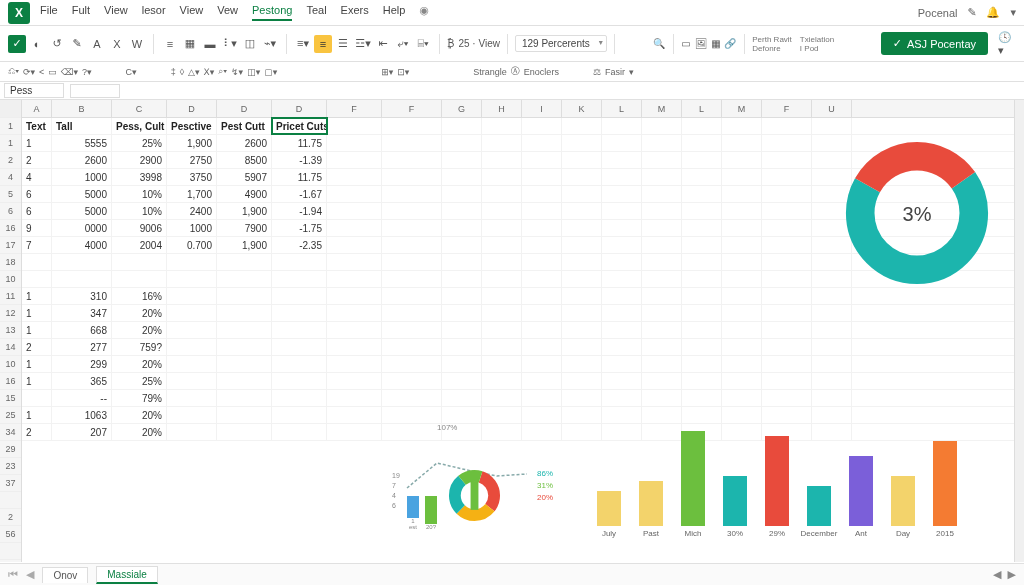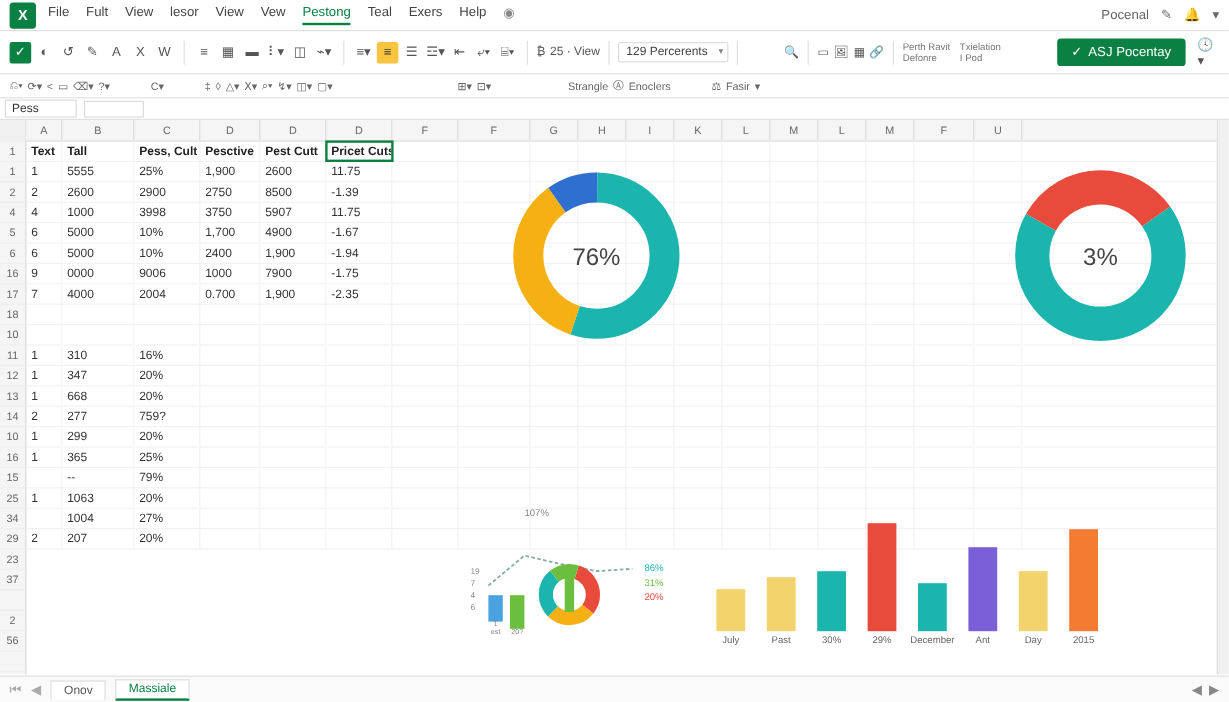--- a/index.html
+++ b/index.html
@@ -26,21 +26,21 @@
 .rowhdrs{width:22px;background:#f5f5f5;border-right:1px solid #ddd;}
 .rh{height:17px;border-bottom:1px solid #eee;text-align:center;font-size:9px;color:#666;line-height:17px;}
 .rh.top{height:18px;background:#f0f0f0;}
 .grid{flex:1;position:relative;overflow:hidden;}
 .colhdrs{display:flex;height:18px;background:#f5f5f5;border-bottom:1px solid #ddd;}
 .ch{border-right:1px solid #ddd;text-align:center;font-size:9px;color:#666;line-height:18px;}
 .cells{position:relative;}
 .row{display:flex;height:17px;border-bottom:1px solid #f2f2f2;}
 .cell{border-right:1px solid #f2f2f2;padding:0 4px;font-size:10px;line-height:17px;white-space:nowrap;overflow:hidden;}
 .cell.hdr{font-weight:600;color:#222;}
-.cell.num{text-align:left;}
+.cell.num{text-align:right;}
 .cell.selected{outline:2px solid #0b8043;outline-offset:-1px;background:#fff;}
 .charts{position:absolute;top:18px;left:350px;width:660px;height:440px;pointer-events:none;}
 .chart{position:absolute;}
 .donut-c{width:150px;height:150px;}
 .donut-lbl{position:absolute;left:50%;top:50%;transform:translate(-50%,-50%);font-size:20px;color:#444;}
 .bars{position:absolute;display:flex;align-items:flex-end;gap:18px;}
 .bar{width:24px;display:flex;flex-direction:column;align-items:center;}
 .bar .b{width:100%;}
 .bar .lbl{font-size:8px;color:#666;margin-top:3px;}
 .mini-legend{position:absolute;font-size:8px;color:#555;line-height:12px;}
@@ -564,40 +564,20 @@
           <div class="cell" style="width: 40px;"></div>
           <div class="cell" style="width: 40px;"></div>
           <div class="cell" style="width: 40px;"></div>
           <div class="cell" style="width: 40px;"></div>
           <div class="cell" style="width: 40px;"></div>
           <div class="cell" style="width: 40px;"></div>
           <div class="cell" style="width: 50px;"></div>
           <div class="cell" style="width: 40px;"></div>
         </div>
         <div class="row">
-          <div class="cell" style="width: 30px;"></div>
-          <div class="cell num" style="width: 60px;">1004</div>
-          <div class="cell num" style="width: 55px;">27%</div>
-          <div class="cell" style="width: 50px;"></div>
-          <div class="cell" style="width: 55px;"></div>
-          <div class="cell" style="width: 55px;"></div>
-          <div class="cell" style="width: 55px;"></div>
-          <div class="cell" style="width: 60px;"></div>
-          <div class="cell" style="width: 40px;"></div>
-          <div class="cell" style="width: 40px;"></div>
-          <div class="cell" style="width: 40px;"></div>
-          <div class="cell" style="width: 40px;"></div>
-          <div class="cell" style="width: 40px;"></div>
-          <div class="cell" style="width: 40px;"></div>
-          <div class="cell" style="width: 40px;"></div>
-          <div class="cell" style="width: 40px;"></div>
-          <div class="cell" style="width: 50px;"></div>
-          <div class="cell" style="width: 40px;"></div>
-        </div>
-        <div class="row">
           <div class="cell" style="width: 30px;">2</div>
           <div class="cell num" style="width: 60px;">207</div>
           <div class="cell num" style="width: 55px;">20%</div>
           <div class="cell" style="width: 50px;"></div>
           <div class="cell" style="width: 55px;"></div>
           <div class="cell" style="width: 55px;"></div>
           <div class="cell" style="width: 55px;"></div>
           <div class="cell" style="width: 60px;"></div>
           <div class="cell" style="width: 40px;"></div>
           <div class="cell" style="width: 40px;"></div>
@@ -607,45 +587,41 @@
           <div class="cell" style="width: 40px;"></div>
           <div class="cell" style="width: 40px;"></div>
           <div class="cell" style="width: 40px;"></div>
           <div class="cell" style="width: 50px;"></div>
           <div class="cell" style="width: 40px;"></div>
         </div>
       </div>
 
     <div class="charts">
 
-      <div class="chart" style="left:50px;top:20px">
-        <svg class="donut-c" viewBox="0 0 42 42">
-          <circle cx="21" cy="21" r="15.9" fill="none" stroke="#1cb5ad" stroke-width="7" stroke-dasharray="55 45" stroke-dashoffset="25"></circle>
-          <circle cx="21" cy="21" r="15.9" fill="none" stroke="#f5b114" stroke-width="7" stroke-dasharray="35 65" stroke-dashoffset="-30"></circle>
-          <circle cx="21" cy="21" r="15.9" fill="none" stroke="#2f6fd0" stroke-width="7" stroke-dasharray="10 90" stroke-dashoffset="-65"></circle>
-        </svg>
-        <div class="donut-lbl">76%</div>
-      </div>
 
       <div class="chart" style="left:470px;top:20px">
         <svg class="donut-c" viewBox="0 0 42 42">
           <circle cx="21" cy="21" r="15.9" fill="none" stroke="#1cb5ad" stroke-width="8" stroke-dasharray="68 32" stroke-dashoffset="10"></circle>
           <circle cx="21" cy="21" r="15.9" fill="none" stroke="#e84b3c" stroke-width="8" stroke-dasharray="32 68" stroke-dashoffset="-58"></circle>
         </svg>
         <div class="donut-lbl">3%</div>
       </div>
 
       <div class="chart bars" style="left:225px;top:280px;height:140px" id="bigbars">
           <div class="bar">
             <div class="b" style="height: 35px; background: rgb(243, 211, 107);"></div>
             <div class="lbl">July</div>
           </div>
           <div class="bar">
             <div class="b" style="height: 45px; background: rgb(243, 211, 107);"></div>
             <div class="lbl">Past</div>
+          </div>
+          <div class="bar">
+            <div class="b" style="height: 95px; background: rgb(108, 191, 62);"></div>
+            <div class="lbl">Mich</div>
           </div>
           <div class="bar">
             <div class="b" style="height: 50px; background: rgb(28, 181, 173);"></div>
             <div class="lbl">30%</div>
           </div>
           <div class="bar">
             <div class="b" style="height: 90px; background: rgb(232, 75, 60);"></div>
             <div class="lbl">29%</div>
           </div>
           <div class="bar">

